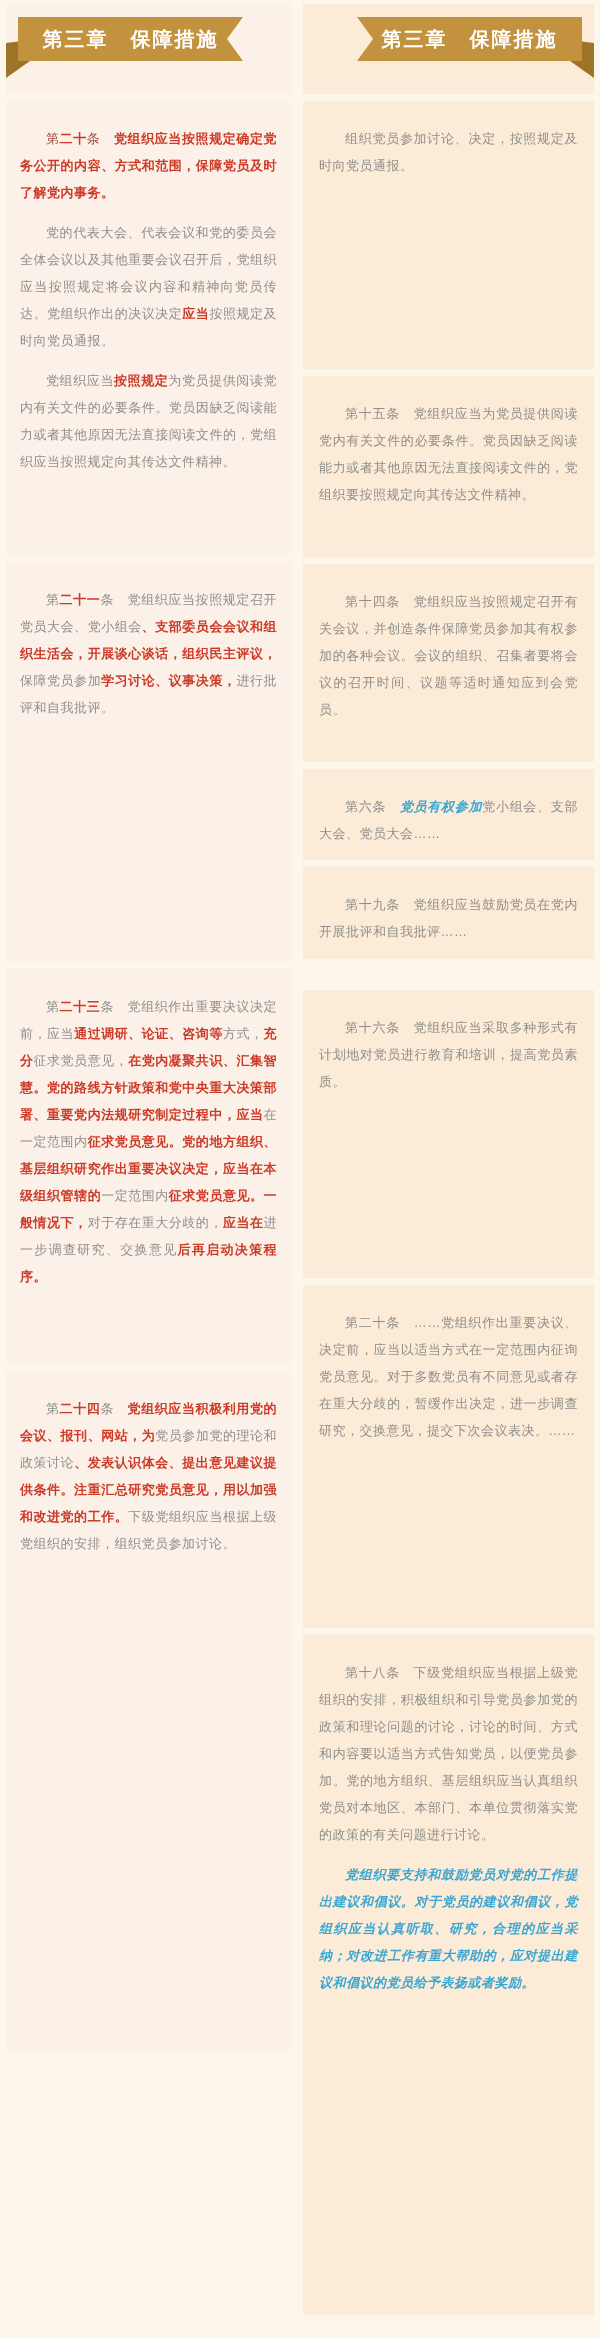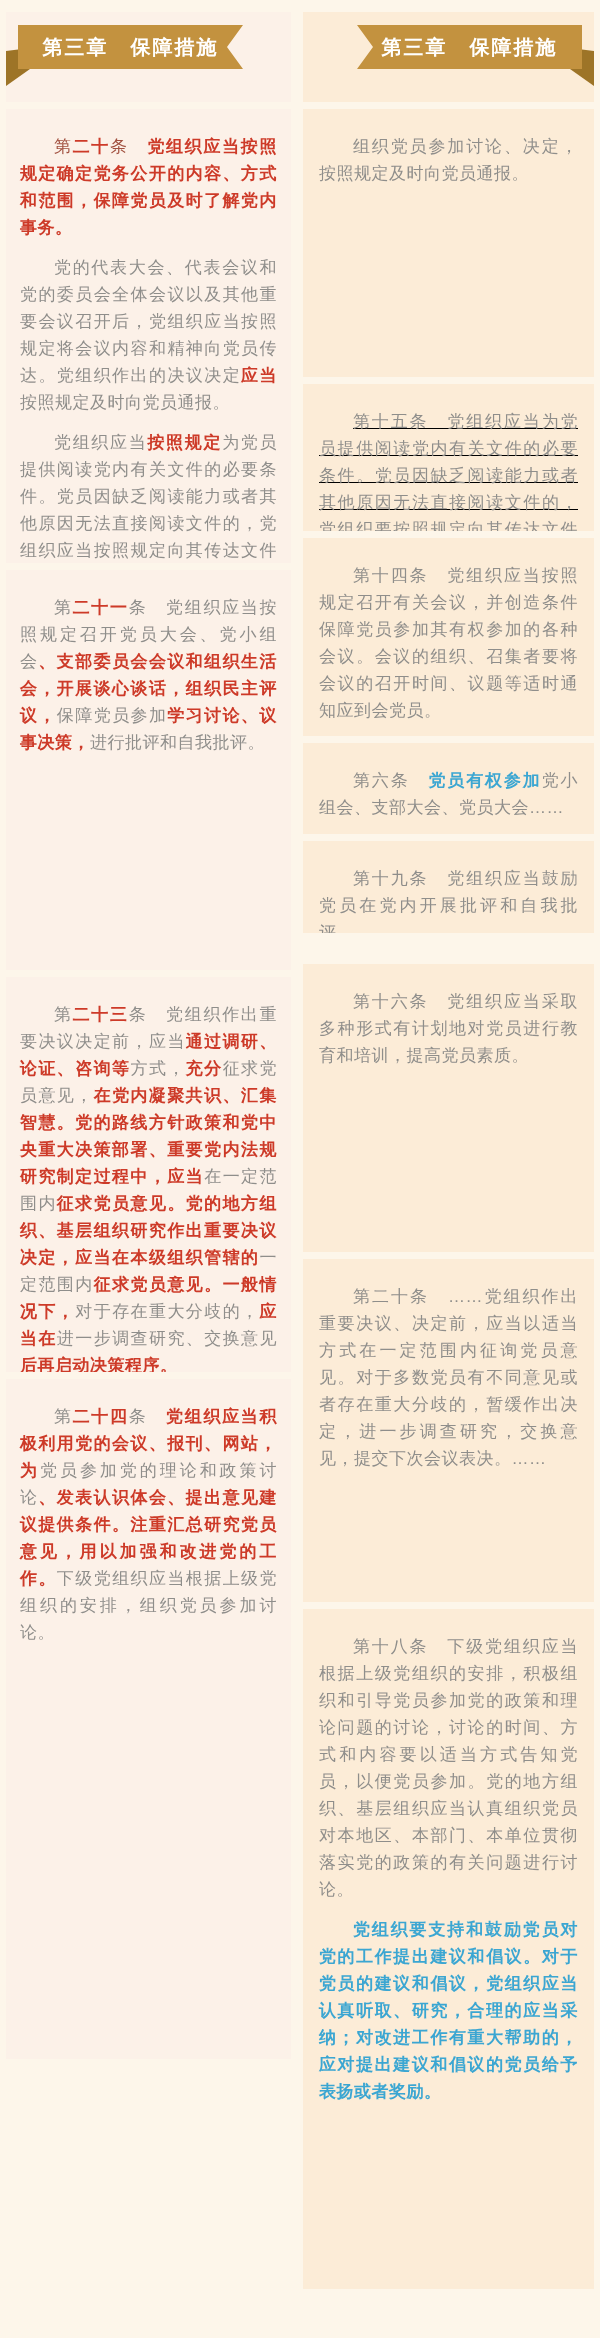--- a/index.html
+++ b/index.html
@@ -5,21 +5,21 @@
   html,body{margin:0;padding:0;}
   body{
     width:600px;height:2338px;
     background:#fdf6ea;
     font-family:"Liberation Sans","DejaVu Sans",sans-serif;
     overflow:hidden;
   }
   .page{
     width:600px;height:2338px;
     display:flex;
-    padding:12px 6px;
+    padding:4px 6px;
     box-sizing:border-box;
     gap:12px;
   }
   .column{
     display:flex;
     flex-direction:column;
     gap:7px;
   }
   .column.left{width:285px;}
   .column.right{width:291px;}
@@ -71,32 +71,32 @@
   .card{
     box-sizing:border-box;
     padding:24px 14px 16px 14px;
     overflow:hidden;
     flex:0 0 auto;
   }
   .card.left{background:#fcf1e8;}
   .card.right{background:#fcecd7;padding:24px 16px 16px 16px;}
   .para{
     margin:0 0 13px 0;
-    font-size:17px;
+    font-size:13px;
     line-height:27px;
     letter-spacing:0.5px;
     text-align:justify;
     text-indent:2em;
     color:#8f8e8b;
   }
   .para:last-child{margin-bottom:0;}
   .seg-g{color:#8f8e8b;font-weight:normal;}
   .seg-r{color:#cd3a28;font-weight:bold;}
   .seg-dr{color:#a1503f;font-weight:normal;}
-  .seg-b{color:#3ba6d2;font-weight:bold;}
+  .seg-b{color:#3ba6d2;font-weight:bold;font-style:italic;}
 </style>
 </head>
 <body>
 
 <div class="page">
   <div class="column left">
     <div class="header-card left">
       <div class="fold fleft"></div>
       <div class="ribbon rleft">
         <span>第三章　保障措施</span>
@@ -120,21 +120,21 @@
   <div class="column right">
     <div class="header-card right">
       <div class="ribbon rright">
         <span>第三章　保障措施</span>
       </div>
       <div class="fold fright"></div>
     </div>
   <div class="card right" style="height: 268px;">
         <p class="para"><span class="seg-g">组织党员参加讨论、决定，按照规定及时向党员通报。</span></p>
       </div>
-      <div class="card right" style="height: 147px; text-decoration: underline;">
+      <div class="card right" style="height: 181px;">
         <p class="para"><span class="seg-g">第十五条　党组织应当为党员提供阅读党内有关文件的必要条件。党员因缺乏阅读能力或者其他原因无法直接阅读文件的，党组织要按照规定向其传达文件精神。</span></p>
       </div>
       <div class="card right" style="height: 198px;">
         <p class="para"><span class="seg-g">第十四条　党组织应当按照规定召开有关会议，并创造条件保障党员参加其有权参加的各种会议。会议的组织、召集者要将会议的召开时间、议题等适时通知应到会党员。</span></p>
       </div>
       <div class="card right" style="height: 91px;">
         <p class="para"><span class="seg-g">第六条　</span><span class="seg-b">党员有权参加</span><span class="seg-g">党小组会、支部大会、党员大会……</span></p>
       </div>
       <div class="card right" style="height: 92px;">
         <p class="para"><span class="seg-g">第十九条　党组织应当鼓励党员在党内开展批评和自我批评……</span></p>

